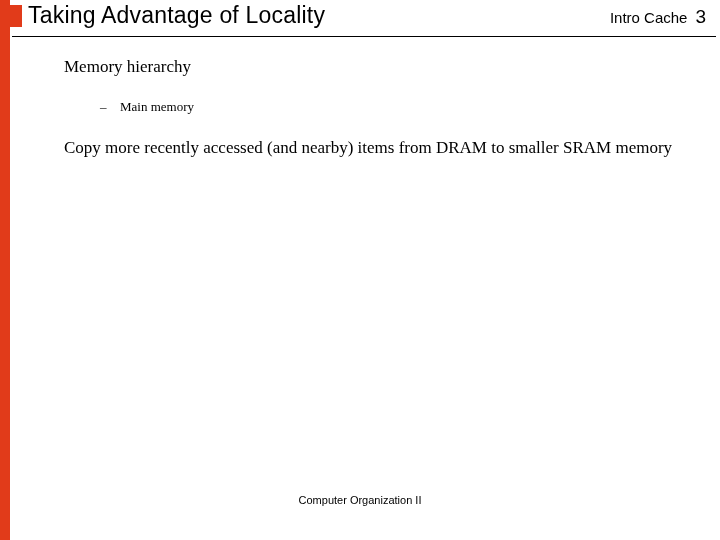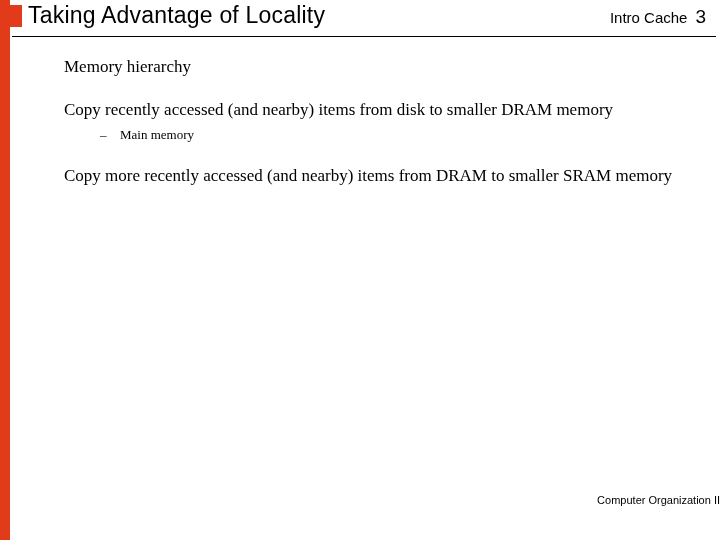--- a/index.html
+++ b/index.html
@@ -91,21 +91,21 @@
   .subpoint::before {
     content: "–";
     position: absolute;
     left: 0;
     top: 0;
   }
   .footer {
     position: absolute;
     bottom: 14px;
     width: 720px;
-    text-align: right;
+    text-align: center;
     font-size: 11px;
     font-family: Arial, Helvetica, sans-serif;
     color: #000;
   }
 </style>
 </head>
 <body>
 
 <div class="slide">
 
@@ -117,19 +117,18 @@
     <div class="header-right">
       <span class="section-label">Intro Cache</span>
       <span class="page-number">3</span>
     </div>
   </div>
 
   <div class="rule"></div>
 
   <div class="content">
     <div class="point">Memory hierarchy</div>
-    <div class="point" style="margin-bottom:6px">Copy recently accessed (and nearby) items from disk to smaller DRAM memory</div>
     <div class="subpoint">Main memory</div>
     <div class="point" style="margin-top:22px; margin-bottom:6px">Copy more recently accessed (and nearby) items from DRAM to smaller SRAM memory</div>
   </div>
 
   <div class="footer">Computer Organization II</div>
 </div>
 
 </body></html>

